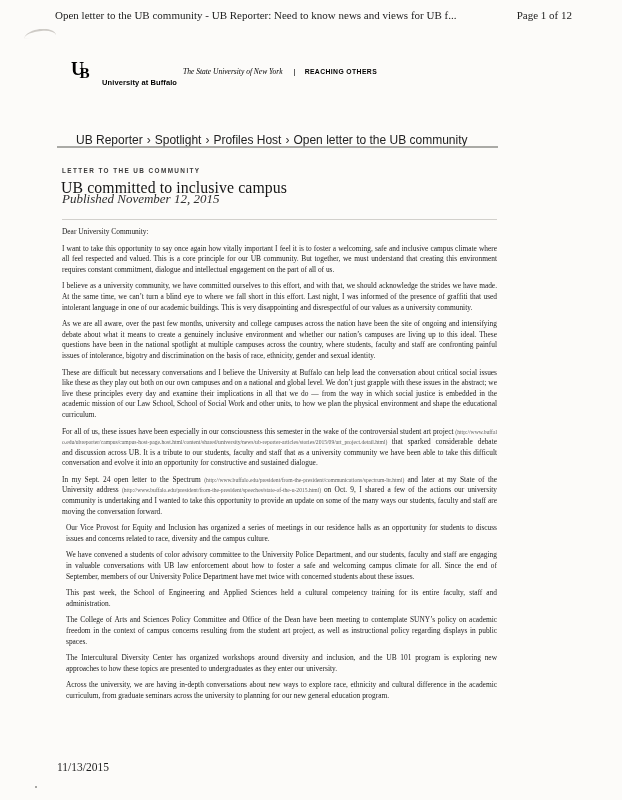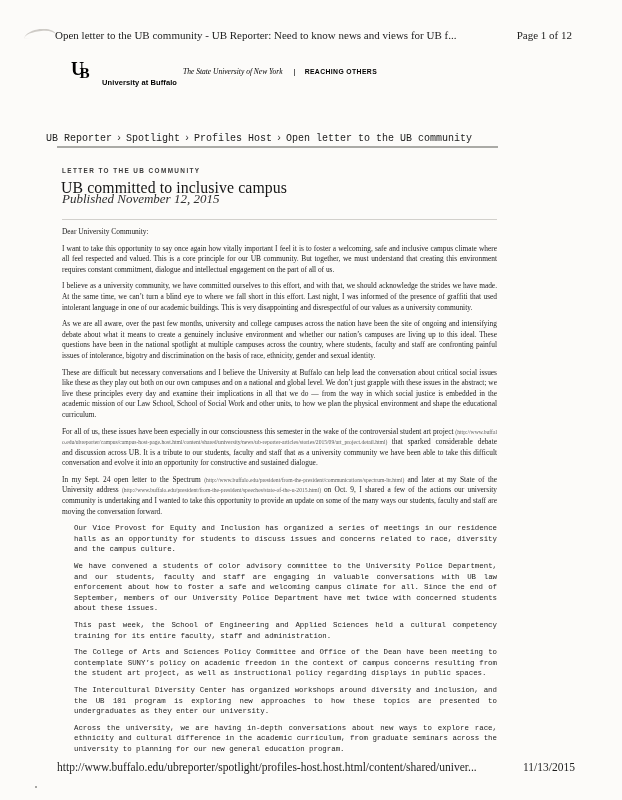--- a/index.html
+++ b/index.html
@@ -4,42 +4,42 @@
 <style>
   html,body{margin:0;padding:0;}
   body{
     width:622px;height:800px;position:relative;overflow:hidden;
     background:#fcfbf9;color:#1c1c1c;
     font-family:"Liberation Serif", serif;
   }
   .print-header{
     position:absolute;top:9px;left:55px;width:517px;
     display:flex;justify-content:space-between;align-items:flex-start;
-    font-size:11px;color:#222;white-space:nowrap;margin-top:20px;
+    font-size:11px;color:#222;white-space:nowrap;
   }
   .print-header .doc-title{overflow:hidden;text-overflow:clip;}
   .print-header .page-num{margin-left:14px;flex:0 0 auto;}
   .smudge{
     position:absolute;top:29px;left:24px;width:32px;height:7px;
     border-top:2px solid #a9a49e;border-radius:60% 40% 0 0/100% 80% 0 0;
     opacity:.55;transform:rotate(-3deg);
   }
   .masthead{
     position:absolute;top:55px;left:71px;
     display:flex;align-items:center;gap:5px;
     font-family:"Liberation Sans", sans-serif;color:#000;
   }
   .ub-logo{display:block;flex:0 0 auto;margin-top:-1px;}
   .masthead .wordmark{font-weight:bold;font-size:7.5px;letter-spacing:.1px;margin-top:23px;}
   .masthead .tagline{font-family:Liberation Serif, serif;font-style:italic;font-size:7.5px;margin-left:1px;}
   .masthead .sep{font-size:8px;margin:0 4px 0 6px;font-weight:normal;}
   .masthead .motto{font-weight:bold;font-size:6.8px;letter-spacing:.4px;}
   .breadcrumb{
-    position:absolute;top:133px;left:46px;
-    font-family:Liberation Mono, monospace;font-size:10px;color:#222;
+    position:absolute;top:133px;left:76px;
+    font-family:Liberation Sans, sans-serif;font-size:12px;color:#222;
   }
   .breadcrumb .crumb-sep{margin:0 4px;color:#333;}
   .rule-breadcrumb{
     position:absolute;top:146px;left:57px;width:441px;height:0;
     border-top:2px solid #9b9b98;opacity:.85;
   }
   .eyebrow{
     position:absolute;top:167px;left:62px;
     font-family:"Liberation Sans", sans-serif;font-weight:bold;
     font-size:6.4px;letter-spacing:1.4px;color:#3a3a3a;
@@ -54,21 +54,21 @@
   }
   .rule-published{
     position:absolute;top:219px;left:62px;width:435px;height:0;
     border-top:1px solid #d2d0cc;
   }
   .article-body{
     position:absolute;top:227px;left:62px;width:435px;
     font-size:7.4px;line-height:10.6px;text-align:justify;color:#1b1b1b;
   }
   .article-body p{margin:0 0 6px 0;}
-  .article-body p.indent{margin-left:12px;font-family:Liberation Mono, monospace;}
+  .article-body p.indent{margin-left:4px;}
   .inline-url{font-size:5.6px;color:#5c5c5c;letter-spacing:0;word-break:break-all;}
   .print-footer{
     position:absolute;top:761px;left:57px;width:518px;
     display:flex;justify-content:space-between;align-items:baseline;
     font-size:11.5px;color:#1e1e1e;white-space:nowrap;
   }
   .scan-speck{
     position:absolute;top:786px;left:35px;width:2px;height:2px;
     background:#8a8a86;border-radius:50%;
   }
@@ -112,17 +112,16 @@
     <p><span>In my Sept. 24 open letter to the Spectrum </span><span class="inline-url">(http://www.buffalo.edu/president/from-the-president/communications/spectrum-ltr.html) </span><span>and later at my State of the University address </span><span class="inline-url">(http://www.buffalo.edu/president/from-the-president/speeches/state-of-the-u-2015.html) </span><span>on Oct. 9, I shared a few of the actions our university community is undertaking and I wanted to take this opportunity to provide an update on some of the many ways our students, faculty and staff are moving the conversation forward.</span></p>
     <p class="indent"><span>Our Vice Provost for Equity and Inclusion has organized a series of meetings in our residence halls as an opportunity for students to discuss issues and concerns related to race, diversity and the campus culture.</span></p>
     <p class="indent"><span>We have convened a students of color advisory committee to the University Police Department, and our students, faculty and staff are engaging in valuable conversations with UB law enforcement about how to foster a safe and welcoming campus climate for all. Since the end of September, members of our University Police Department have met twice with concerned students about these issues.</span></p>
     <p class="indent"><span>This past week, the School of Engineering and Applied Sciences held a cultural competency training for its entire faculty, staff and administration.</span></p>
     <p class="indent"><span>The College of Arts and Sciences Policy Committee and Office of the Dean have been meeting to contemplate SUNY’s policy on academic freedom in the context of campus concerns resulting from the student art project, as well as instructional policy regarding displays in public spaces.</span></p>
     <p class="indent"><span>The Intercultural Diversity Center has organized workshops around diversity and inclusion, and the UB 101 program is exploring new approaches to how these topics are presented to undergraduates as they enter our university.</span></p>
     <p class="indent"><span>Across the university, we are having in-depth conversations about new ways to explore race, ethnicity and cultural difference in the academic curriculum, from graduate seminars across the university to planning for our new general education program.</span></p>
   </div>
 
 <div class="print-footer">
-  <span>http://www.buffalo.edu/ubreporter/spotlight/profiles-host.host.html/content/shared/univer...</span>
   <span>11/13/2015</span>
 </div>
 
 <div class="scan-speck"></div>
 
 </body></html>

